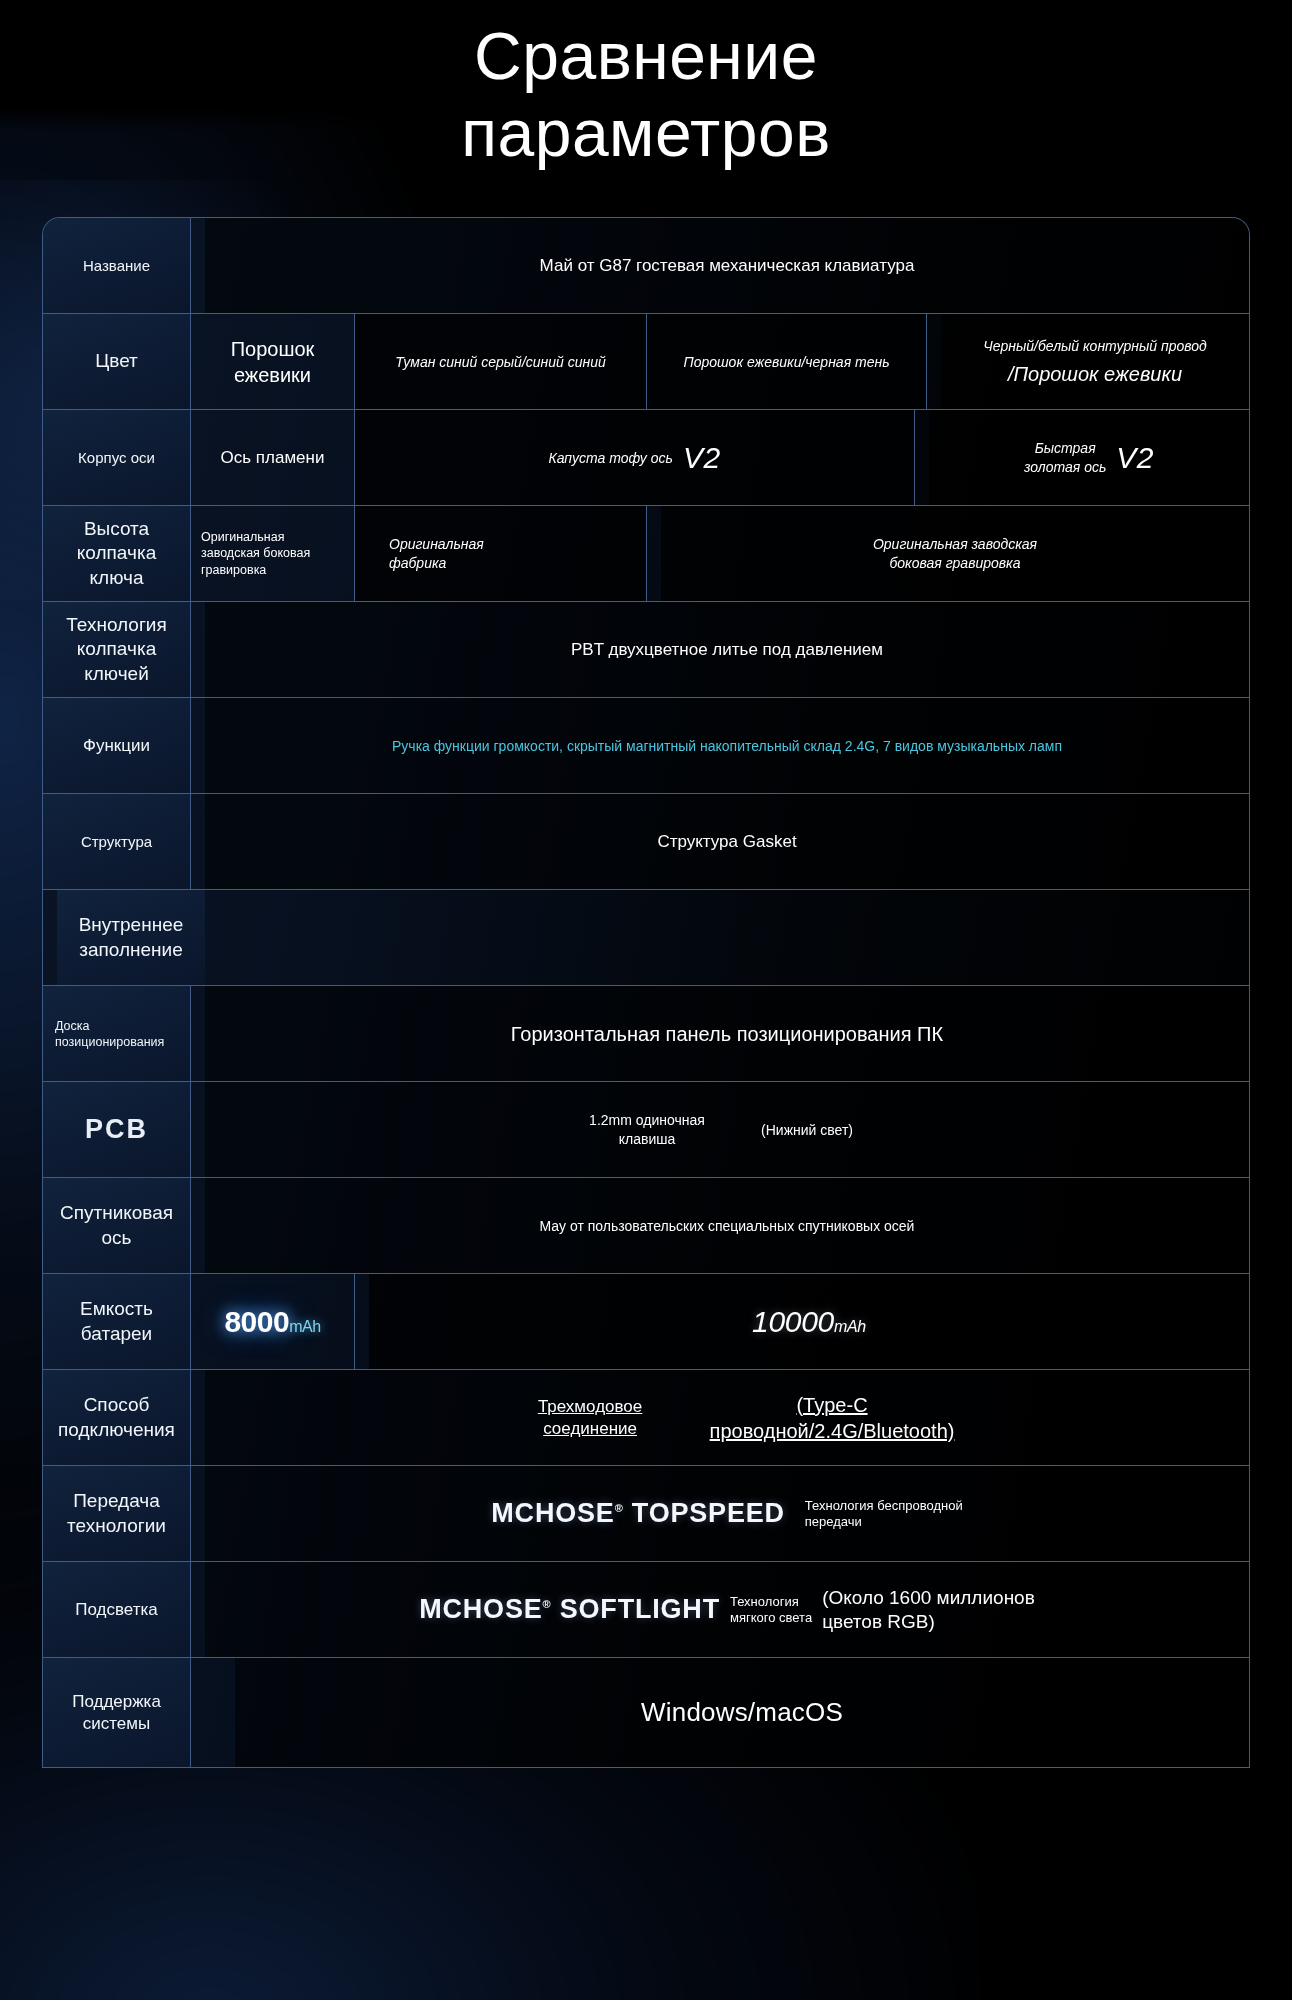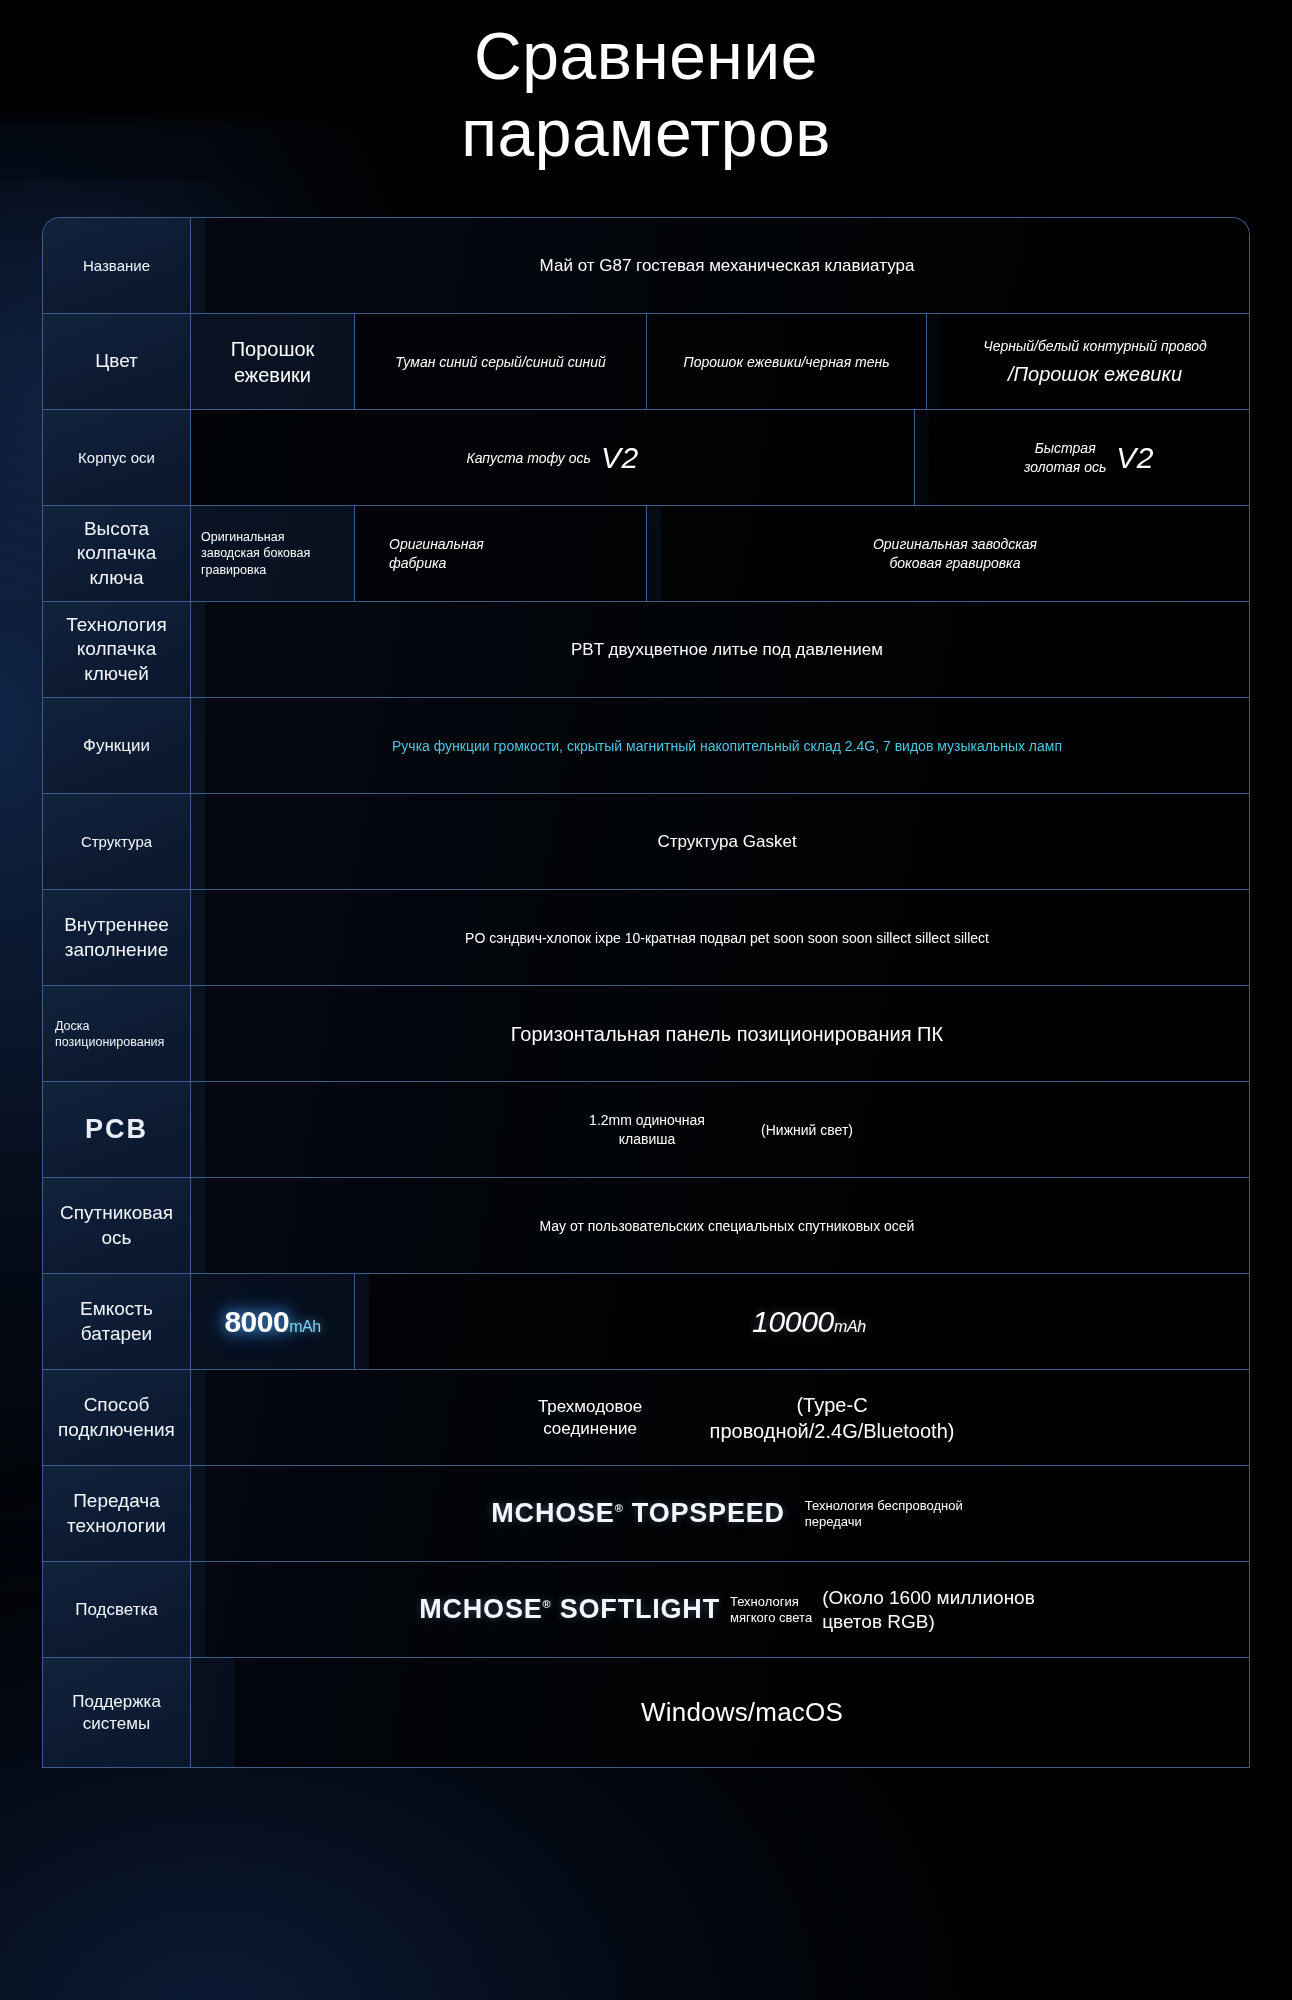--- a/index.html
+++ b/index.html
@@ -169,20 +169,21 @@
     <div class="cell cell-darker" style="flex:1;">
       <div class="stack">
         <span class="val sm" style="font-size:14px;">Черный/белый контурный провод</span>
         <span class="val lg" style="font-size:20px;margin-top:6px;">/Порошок ежевики</span>
       </div>
     </div>
   </div>
 
   <div class="row">
     <div class="cell label">Корпус оси</div>
+    <div class="cell val c-2">Ось пламени</div>
     <div class="cell cell-darker" style="flex:1;">
       <span class="inline">
         <span class="val sm">Капуста тофу ось</span>
         <span class="v2">V2</span>
       </span>
     </div>
     <div class="cell cell-darker c-mid" style="flex:0 0 320px;max-width:320px;">
       <span class="inline">
         <span class="val sm two-line">Быстрая
 золотая ось</span>
@@ -215,21 +216,20 @@
   </div>
 
   <div class="row">
     <div class="cell label">Структура</div>
     <div class="cell val cell-dark">Структура Gasket</div>
   </div>
 
   <div class="row">
     <div class="cell label lg two-line">Внутреннее
 заполнение</div>
-    <div class="cell val sm cell-dark">PO сэндвич-хлопок ixpe 10-кратная подвал pet soon soon soon sillect sillect sillect</div>
   </div>
 
   <div class="row">
     <div class="cell label xs two-line left">Доска
 позиционирования</div>
     <div class="cell val lg cell-dark">Горизонтальная панель позиционирования ПК</div>
   </div>
 
   <div class="row">
     <div class="cell label">
@@ -258,21 +258,21 @@
     <div class="cell cell-darker" style="flex:1;">
       <span class="battery-10000">
         <span>10000</span><span class="u">mAh</span>
       </span>
     </div>
   </div>
 
   <div class="row">
     <div class="cell label sm">Способ подключения</div>
     <div class="cell cell-dark" style="flex:1;">
-      <span class="inline" style="gap:29px;">
+      <span class="inline" style="gap:29px;text-decoration:underline;">
         <span class="val two-line" style="text-align:center;">Трехмодовое
 соединение</span>
         <span class="val lg">(Type-C проводной/2.4G/Bluetooth)</span>
       </span>
     </div>
   </div>
 
   <div class="row">
     <div class="cell label sm">Передача технологии</div>
     <div class="cell cell-dark" style="flex:1;">

